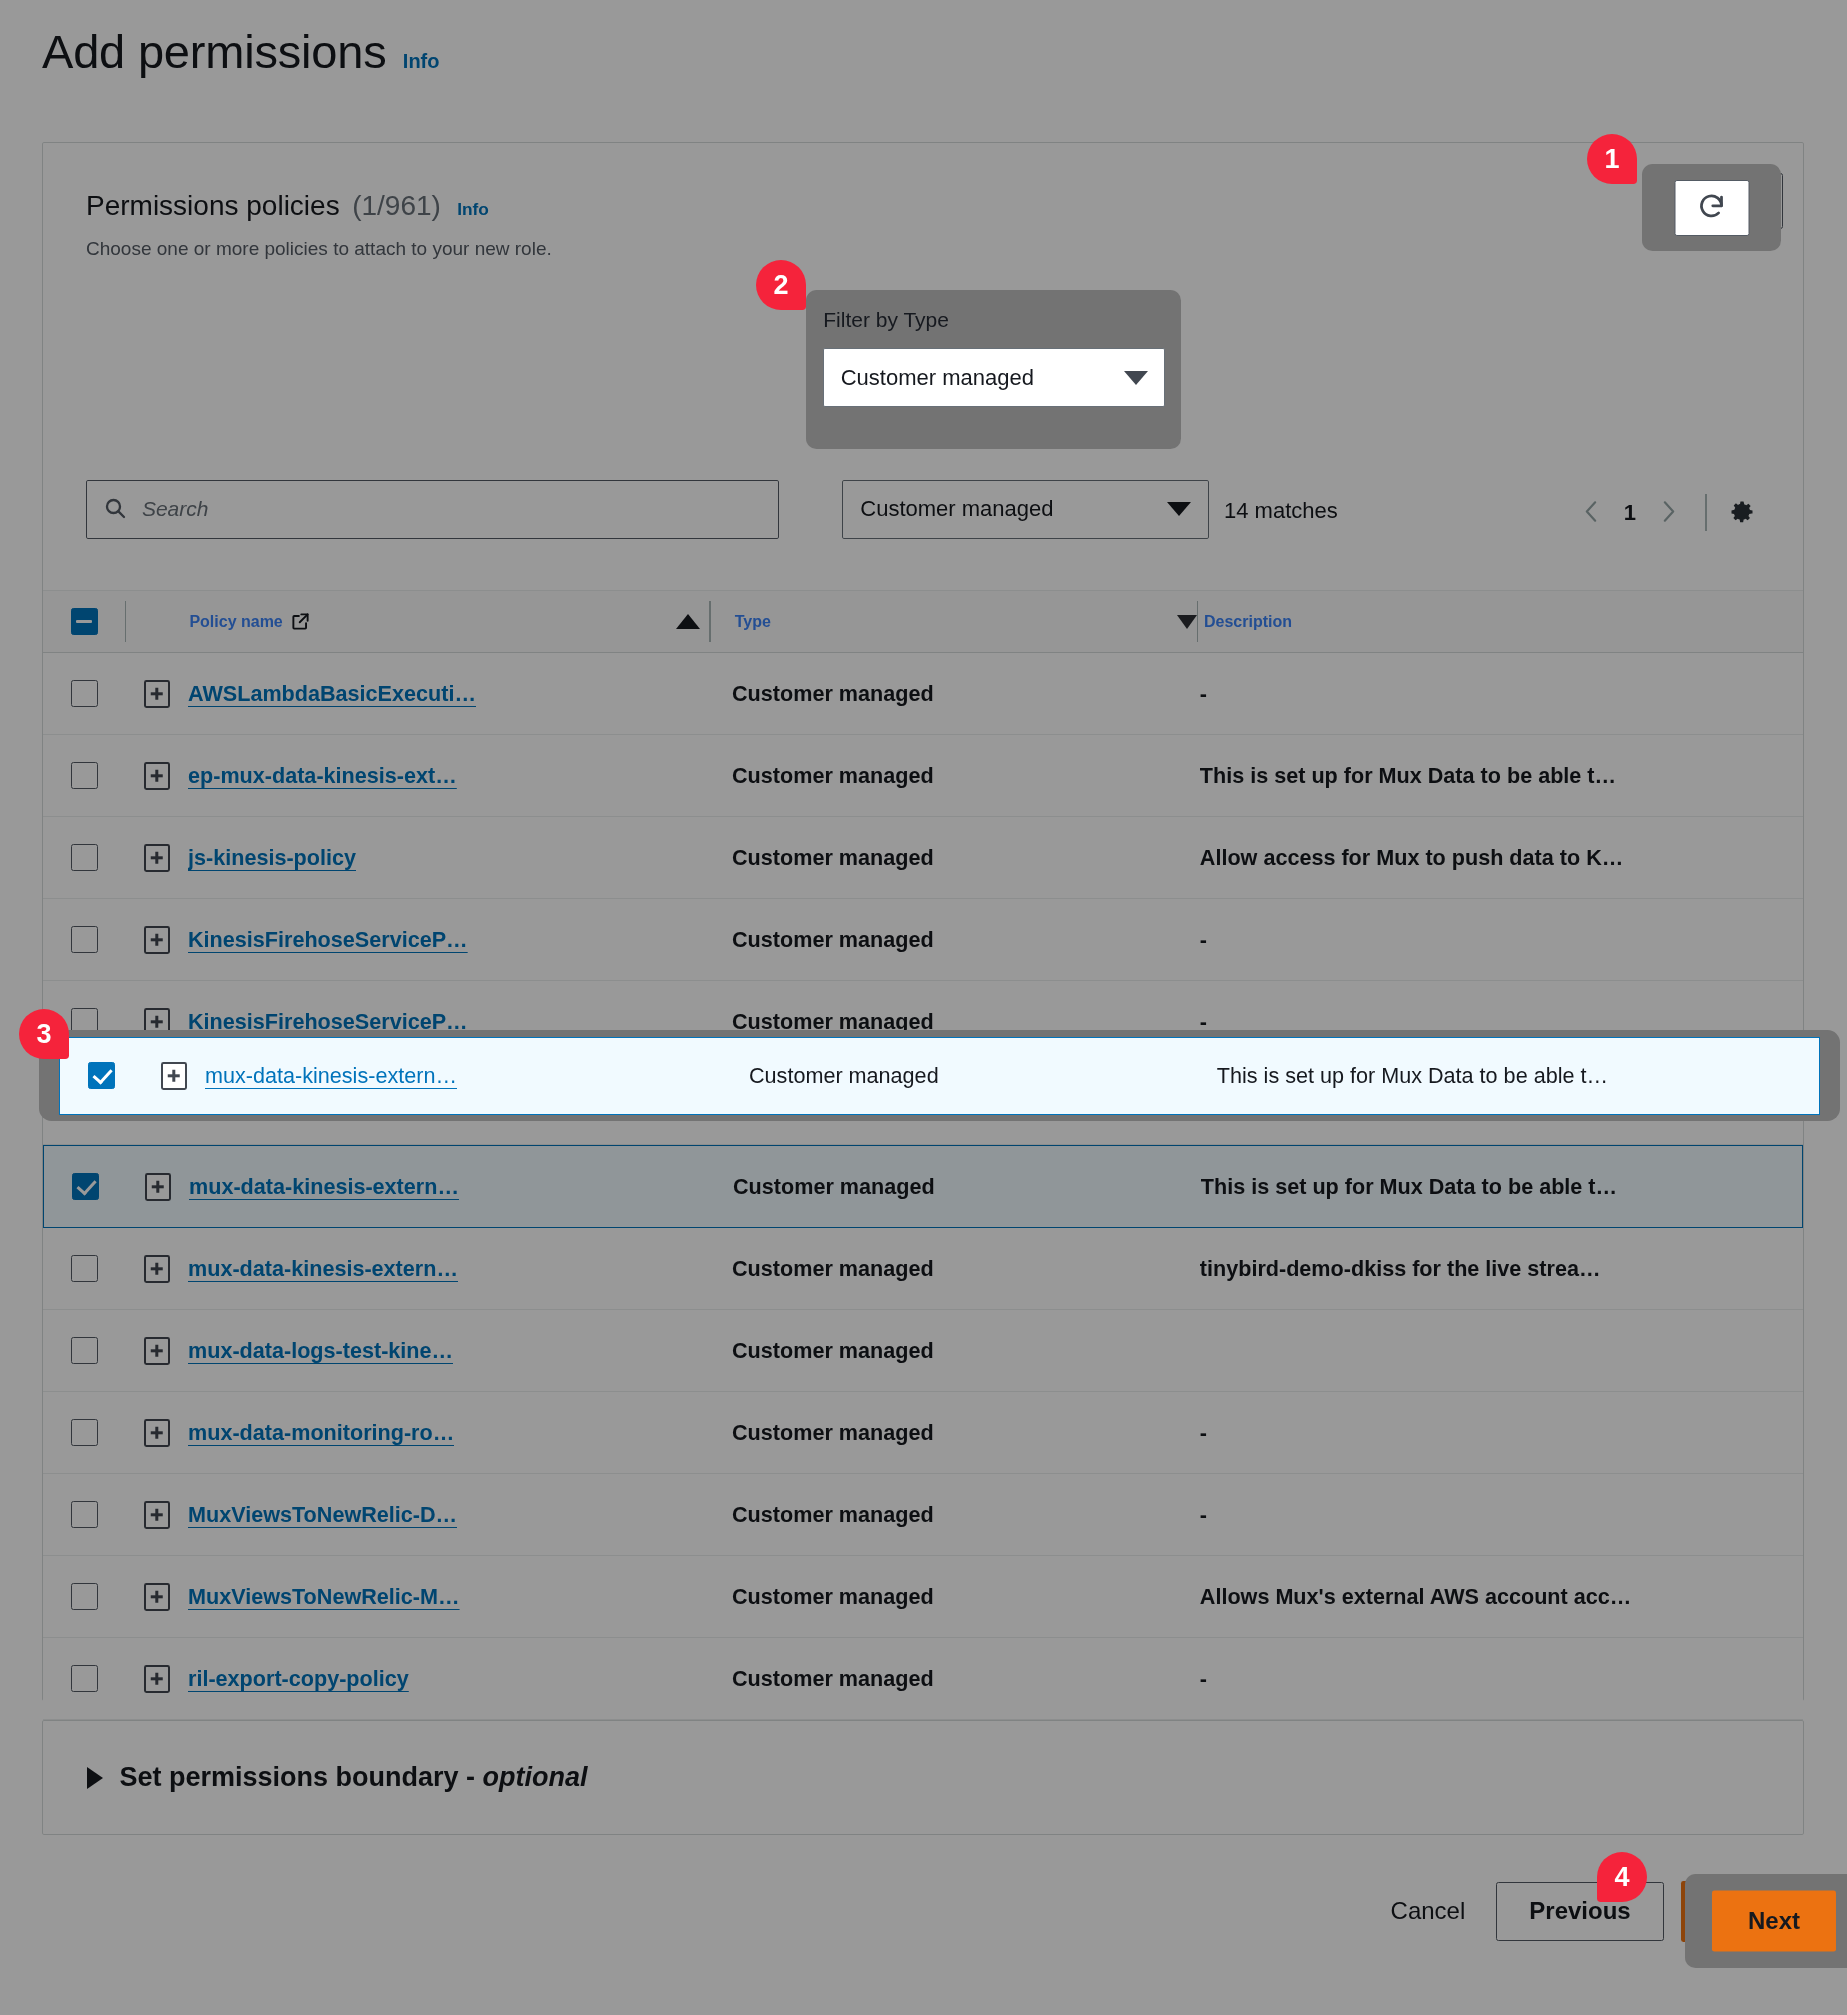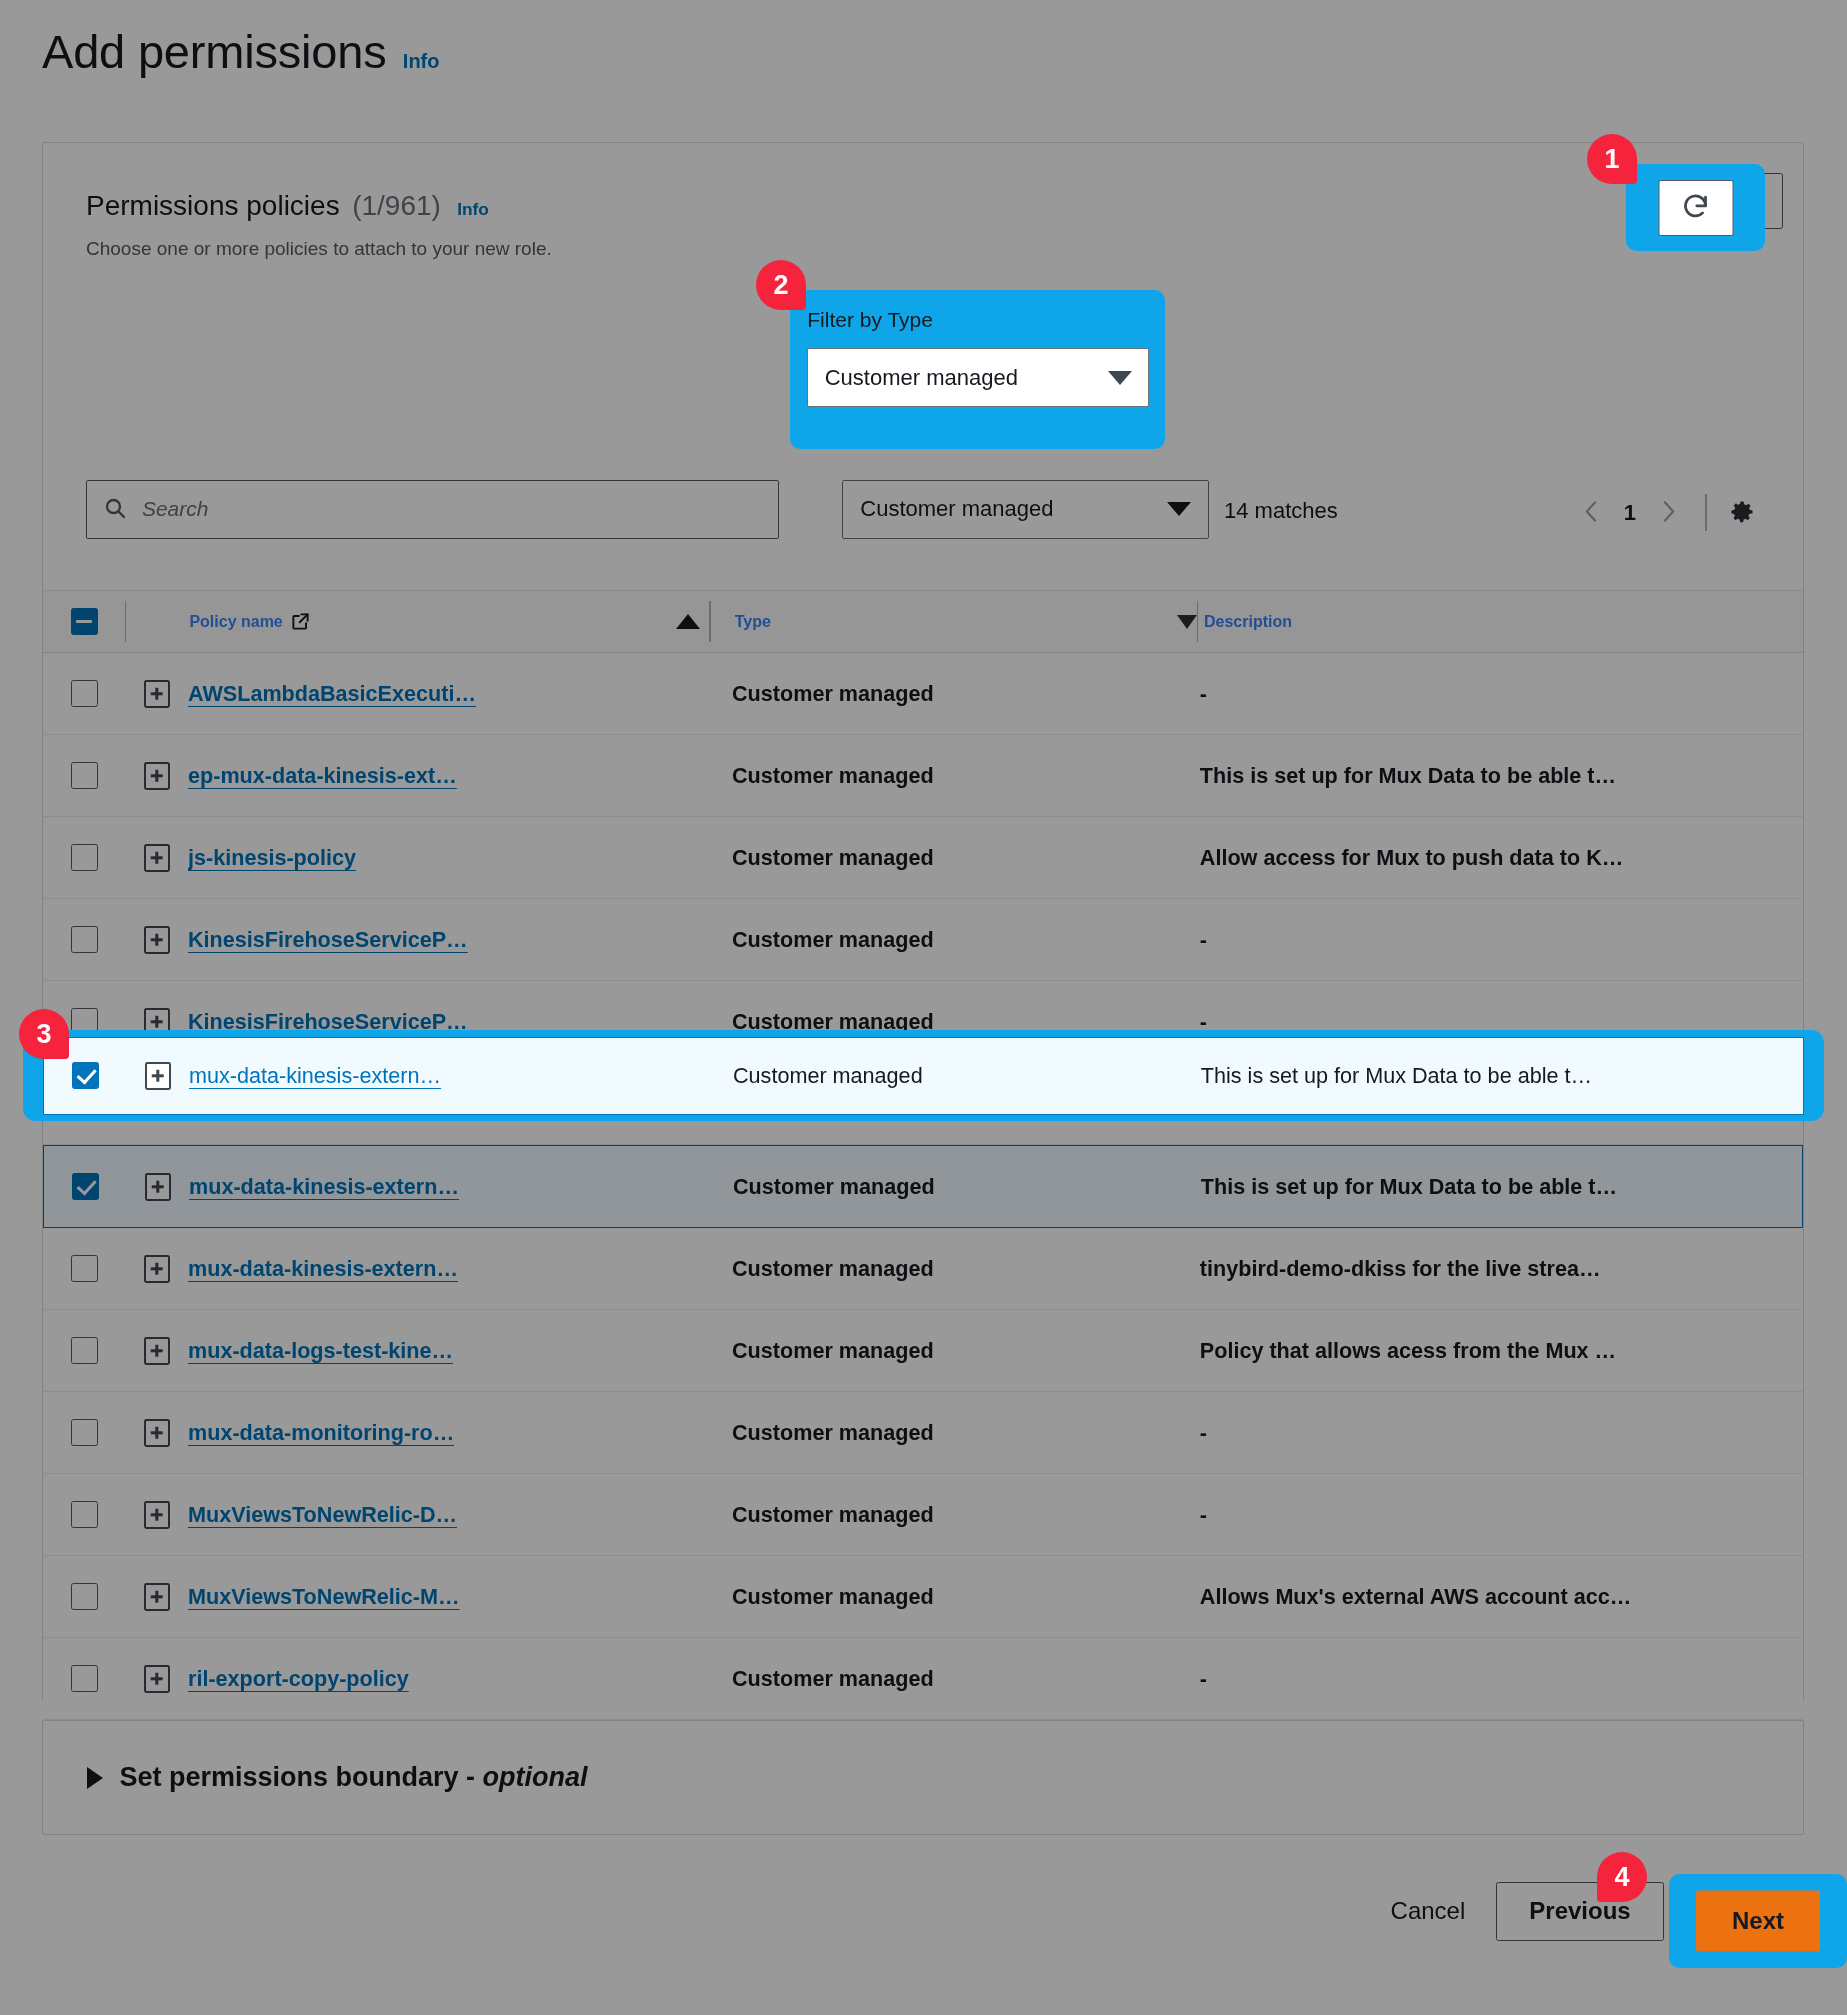--- a/index.html
+++ b/index.html
@@ -466,23 +466,24 @@
     padding: 16.4px 36px;
     cursor: pointer;
     font-family: "Liberation Sans", sans-serif;
     margin-left: 17.3px;
   }
 
   
   .spot {
     position: absolute;
     z-index: 60;
-    background: #0ea5e9;
+    background: #737373;
     border-radius: 10.6px;
     box-shadow: 0 0 0 0 rgba(0,0,0,0);
+    margin-left: 16px;
   }
   .spot-inner { position: relative; width: 100%; height: 100%; }
 
   
   .badge {
     position: absolute;
     z-index: 80;
     width: 50px;
     height: 50px;
     background: #f5233b;
@@ -753,23 +754,20 @@
             </div>
             <div class="c-expand">
               <div class="exp-icon"></div>
             </div>
             <div class="c-name">
               <span class="policy-link">mux-data-logs-test-kine…</span>
             </div>
             <div class="c-type">
               <span class="cell-text">Customer managed</span>
             </div>
-            <div class="c-desc">
-              <span class="cell-text">Policy that allows acess from the Mux …</span>
-            </div>
           </div>
           <div class="tr">
             <div class="c-check">
               <div class="chk "></div>
             </div>
             <div class="c-expand">
               <div class="exp-icon"></div>
             </div>
             <div class="c-name">
               <span class="policy-link">mux-data-monitoring-ro…</span>

